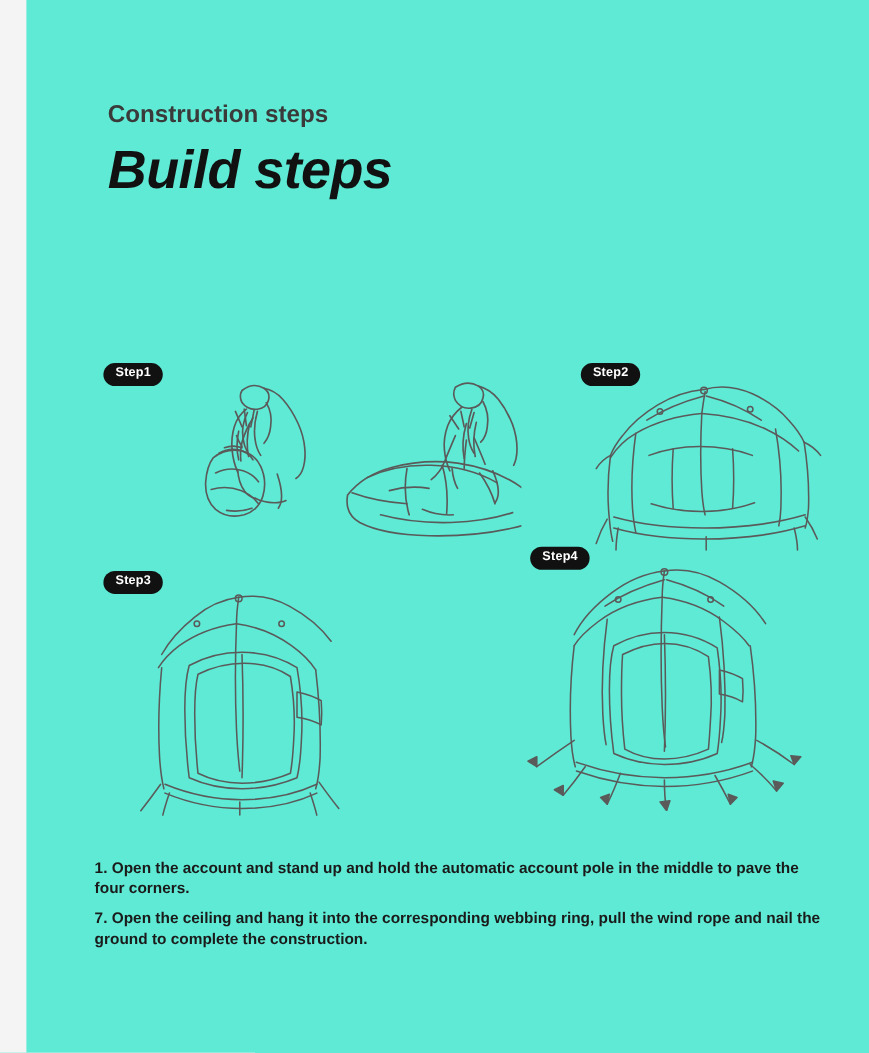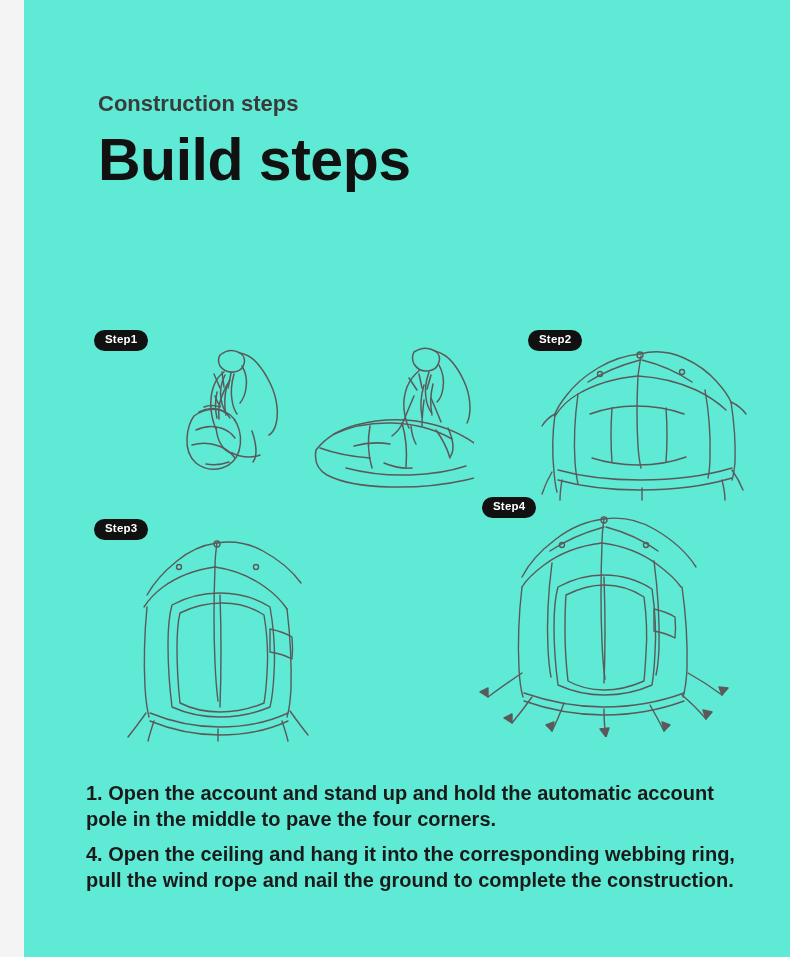--- a/index.html
+++ b/index.html
@@ -29,26 +29,27 @@
   }
   .eyebrow {
     font-size: 22px;
     font-weight: bold;
     color: #3a3a3a;
     letter-spacing: 0px;
     margin: 0 0 14px 0;
     line-height: 1.1;
   }
   .title {
-    font-size: 59px;
+    font-size: 49px;
     font-weight: bold;
     color: #111;
     margin: 0;
     line-height: 1.05;
     letter-spacing: -0.5px;
+    font-style: italic;
   }
 
   .steps-area {
     position: absolute;
     left: 0;
     top: 318px;
     width: 790px;
     height: 440px;
   }
 
@@ -86,21 +87,21 @@
     height: 100%;
   }
 
   .instructions {
     position: absolute;
     left: 62px;
     top: 780px;
     width: 670px;
   }
   .instr {
-    font-size: 20px;
+    font-size: 14px;
     font-weight: bold;
     color: #1a1a1a;
     line-height: 1.30;
     margin: 0 0 9px 0;
   }
   .instr.light {
     font-weight: bold;
   }
 </style>
 </head>
@@ -300,16 +301,16 @@
           <circle cx="150" cy="23" r="3"></circle>
           <circle cx="108" cy="48" r="2.5"></circle>
           <circle cx="192" cy="48" r="2.5"></circle>
         </g>
       </svg>
     </div>
   </div>
 
   <div class="instructions">
     <p class="instr">1. Open the account and stand up and hold the automatic account pole in the middle to pave the four corners.</p>
-    <p class="instr">4. Open the ceiling and hang it into the corresponding webbing ring, pull the wind rope and nail the ground to complete the construction.</p>
+    <p class="instr">7. Open the ceiling and hang it into the corresponding webbing ring, pull the wind rope and nail the ground to complete the construction.</p>
   </div>
 
 </div>
 
 </body></html>

